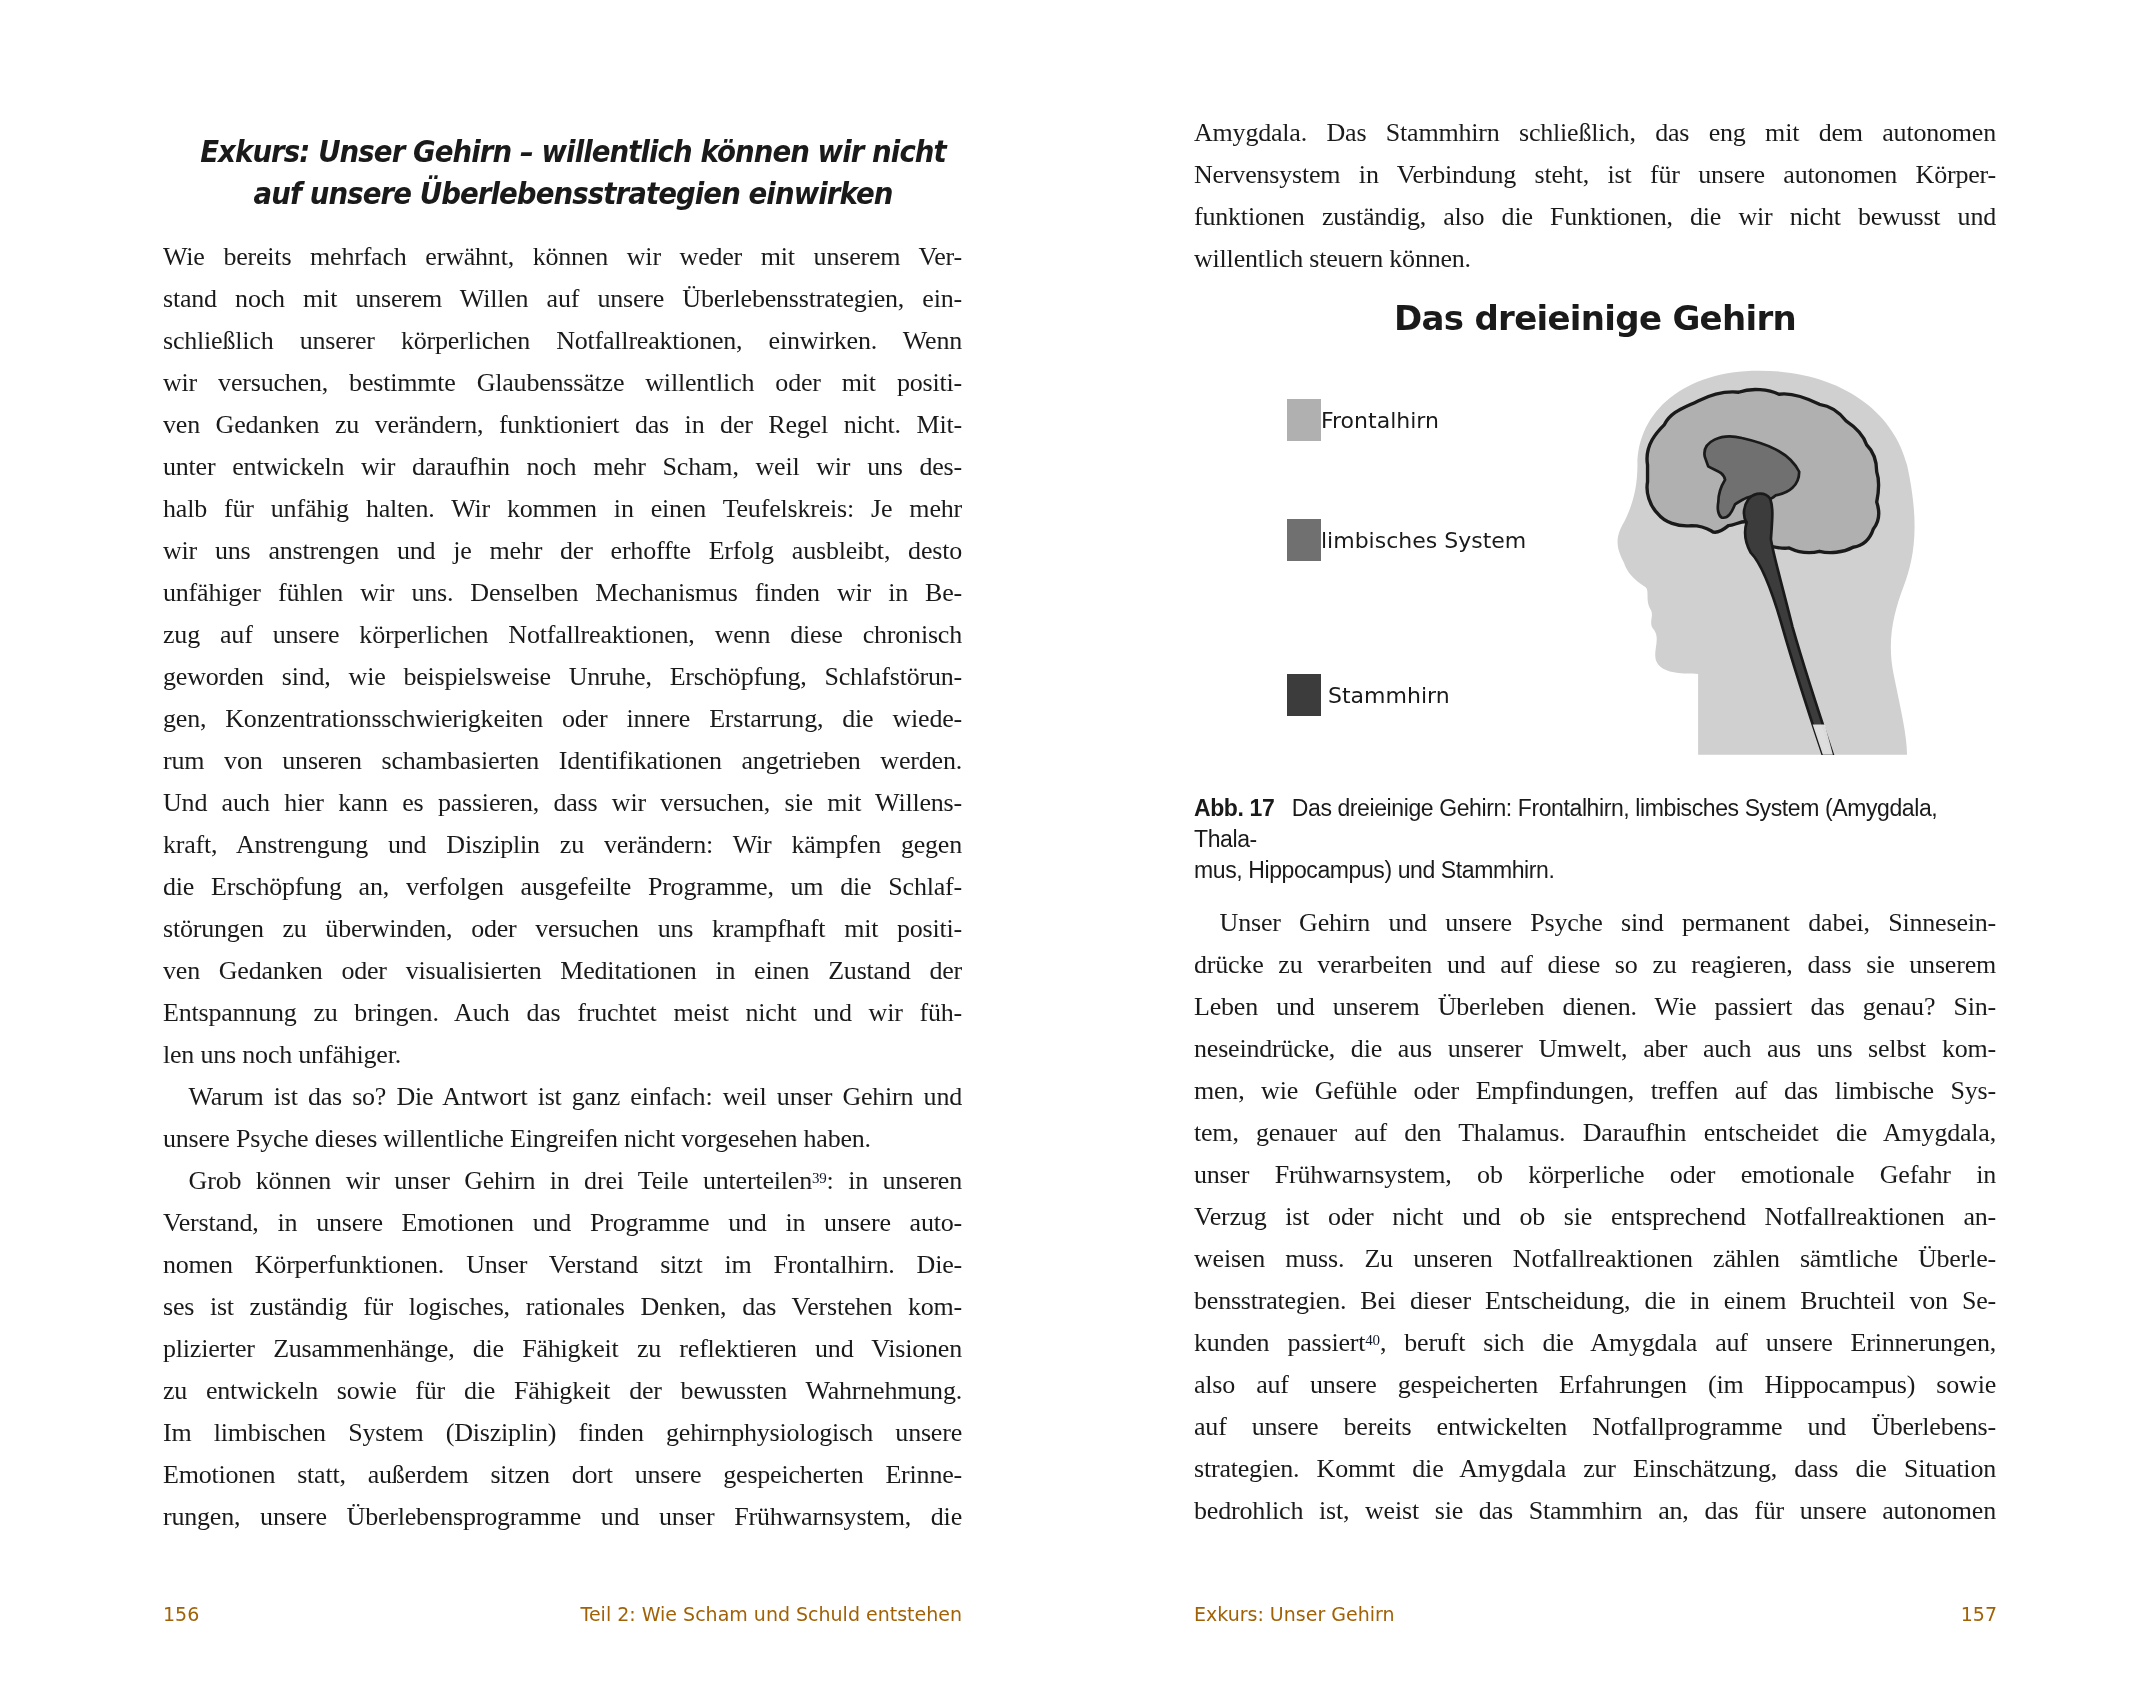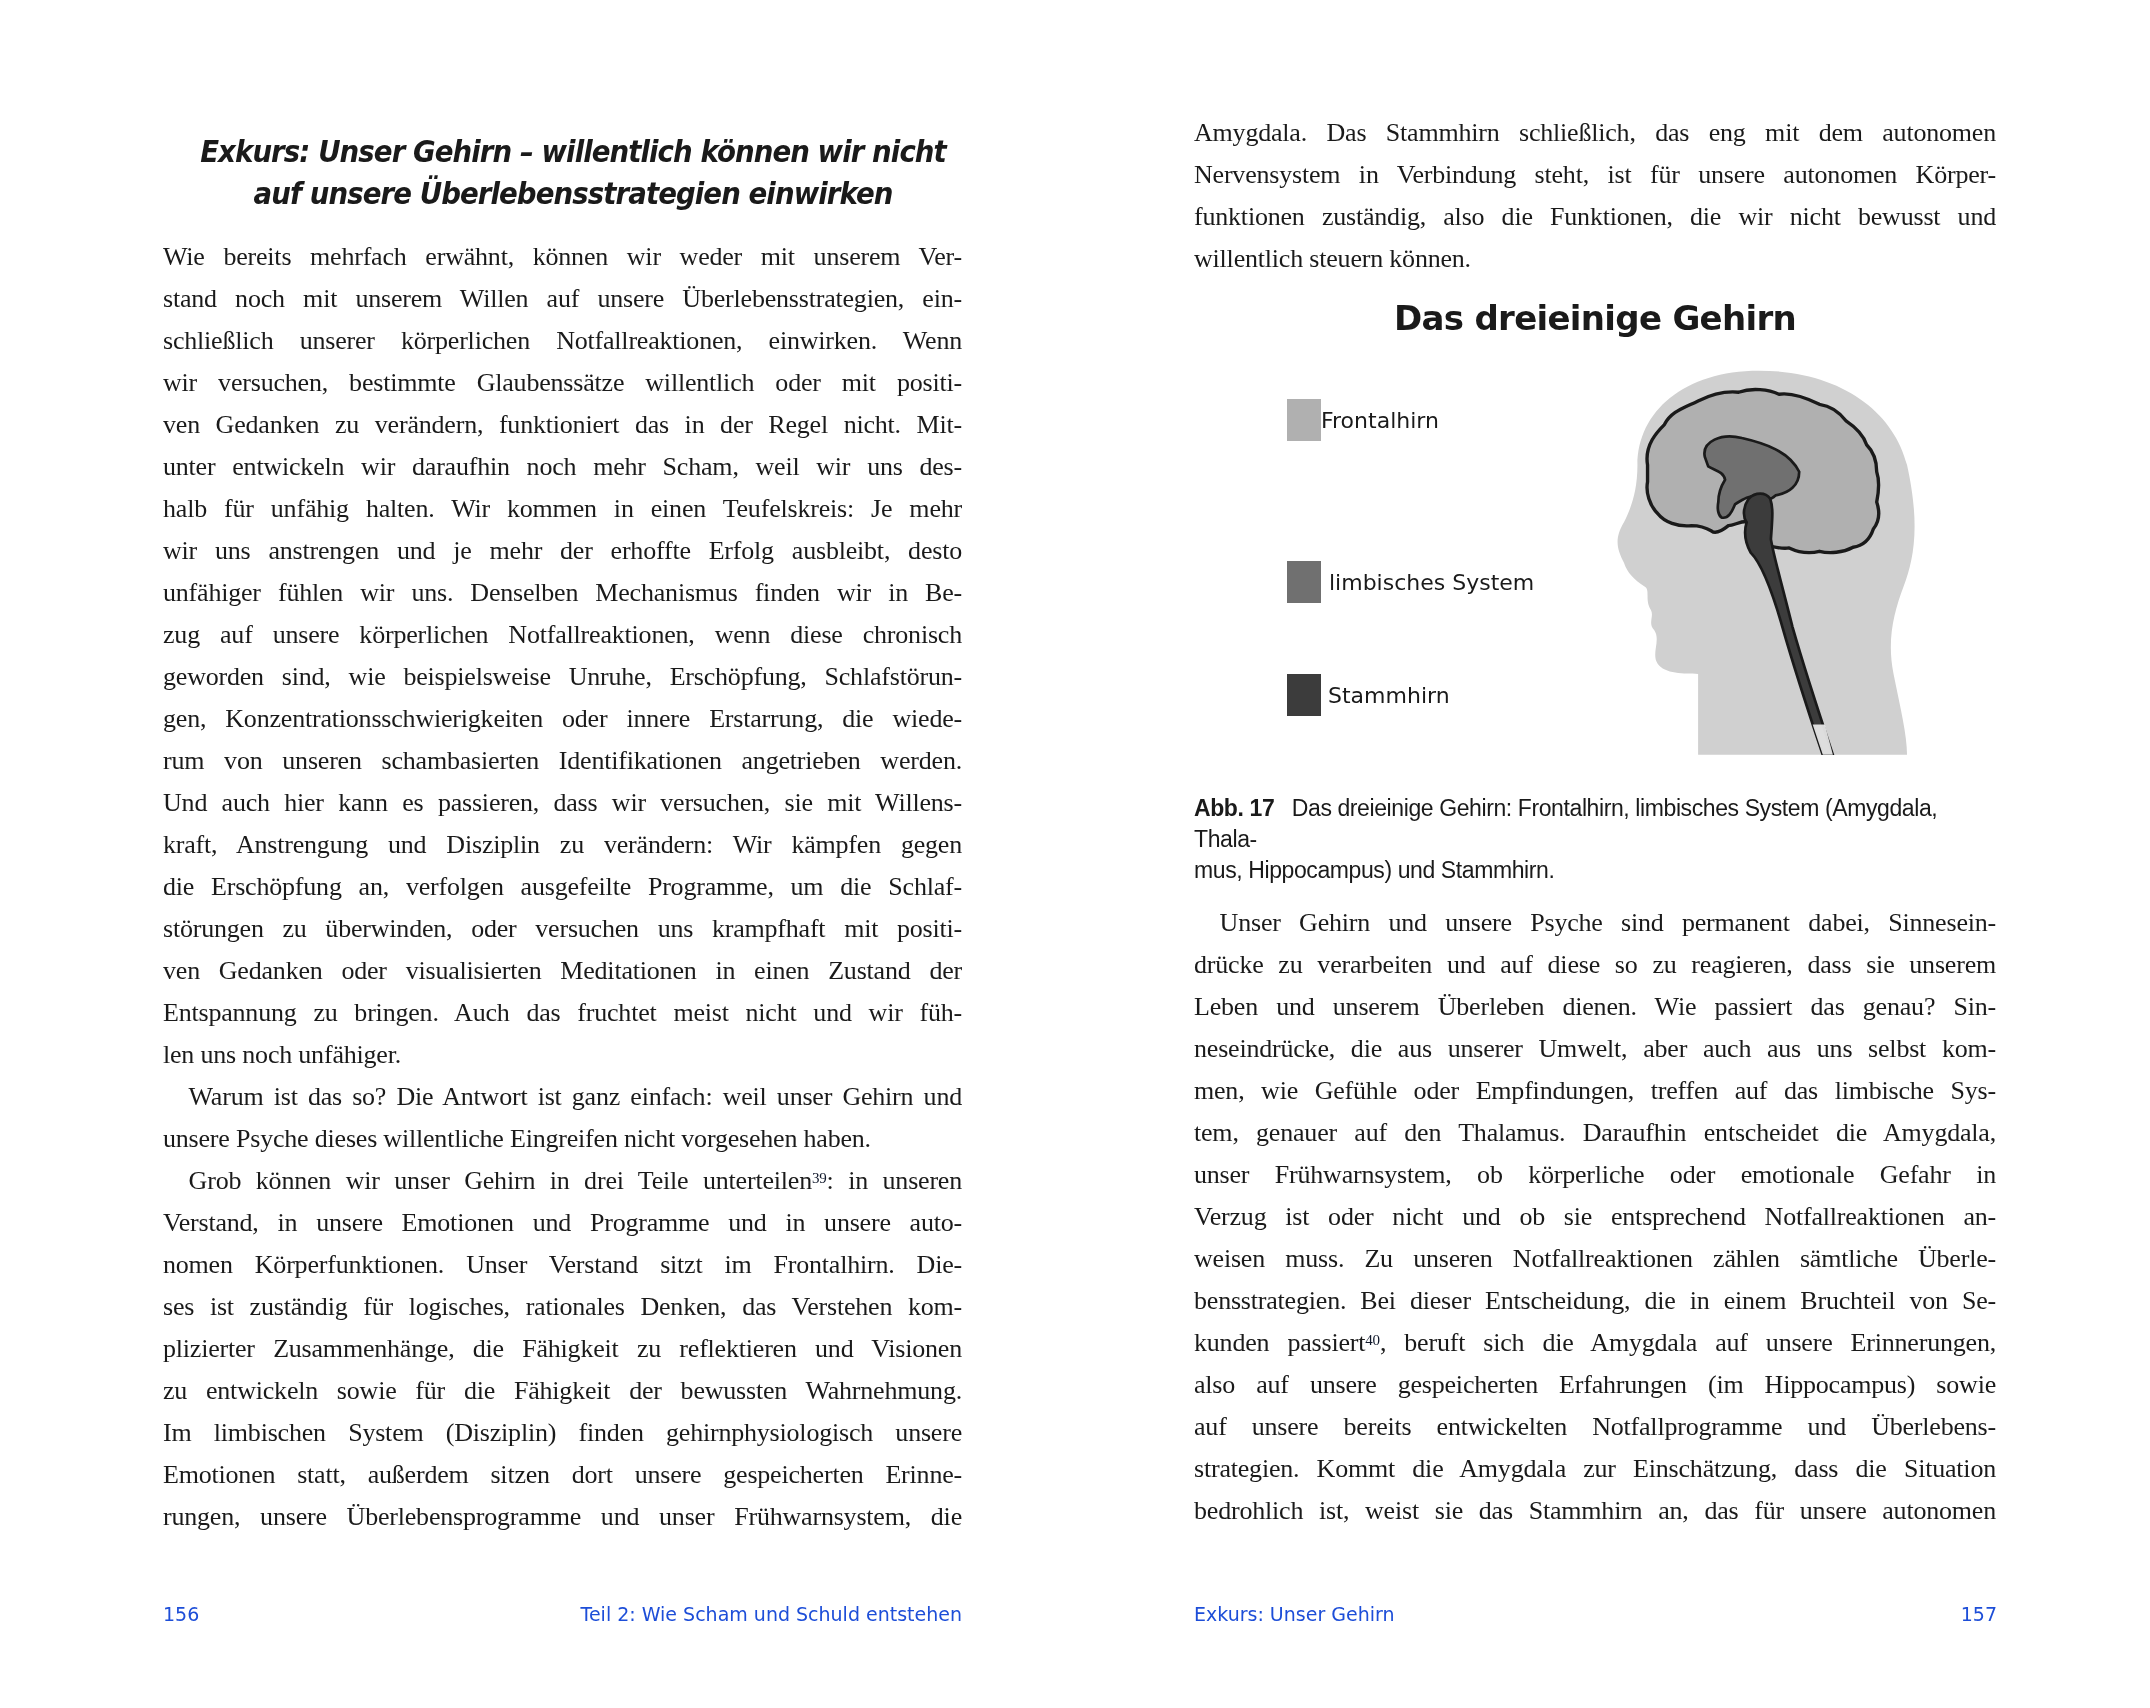--- a/index.html
+++ b/index.html
@@ -21,21 +21,21 @@
     line-height:42px; text-align:justify; letter-spacing:-0.2px;
   }
   .body-text .line { display:block; white-space:nowrap; text-align-last:justify; text-align:justify; }
   .body-text .line.last { text-align-last:left; }
   .body-text .line.indent { text-indent:25.6px; }
   .left .body-text { left:163px; width:799px; top:236px; }
   .right .body-text.top { left:119px; width:802px; top:112px; }
   .right .body-text.bottom { left:119px; width:802px; top:902px; }
   sup.fn { font-size:15px; color:#0f172a; vertical-align:top; position:relative; top:-2.7px; }
 
-  .footer { position:absolute; top:1603px; font-family:"DejaVu Sans", sans-serif; color:#1d4ed8; font-size:19px; }
+  .footer { position:absolute; top:1603px; font-family:"DejaVu Sans", sans-serif; color:#a16207; font-size:19px; }
   .left .footer.num { left:163px; }
   .left .footer.runhead { left:574px; width:388px; text-align:right; }
   .right .footer.runhead { left:119px; }
   .right .footer.num { left:863px; width:59px; text-align:right; }
 
   .fig-title {
     position:absolute; left:119px; width:802px; top:298px; text-align:center;
     font-family:"DejaVu Sans", sans-serif; font-weight:bold; font-size:34px; letter-spacing:-0.7px;
   }
   .legend-item { position:absolute; left:212px; display:flex; align-items:center; }
@@ -103,21 +103,21 @@
     <span class="line">funktionen zuständig, also die Funktionen, die wir nicht bewusst und</span>
     <span class="line last">willentlich steuern können.</span>
   </div>
 
   <div class="fig-title">Das dreieinige Gehirn</div>
 
   <div class="legend-item" style="top:399px;">
     <div class="legend-swatch" style="background:#b0b0b0;"></div>
     <span class="legend-label">Frontalhirn</span>
   </div>
-  <div class="legend-item" style="top:561px;gap:8px;">
+  <div class="legend-item" style="top:519px;">
     <div class="legend-swatch" style="background:#707070;"></div>
     <span class="legend-label">limbisches System</span>
   </div>
   <div class="legend-item" style="top:674px;gap:7px;">
     <div class="legend-swatch" style="background:#3c3c3c;"></div>
     <span class="legend-label">Stammhirn</span>
   </div>
 
   <svg class="head-figure" viewBox="0 0 500 590" xmlns="http://www.w3.org/2000/svg">
 

